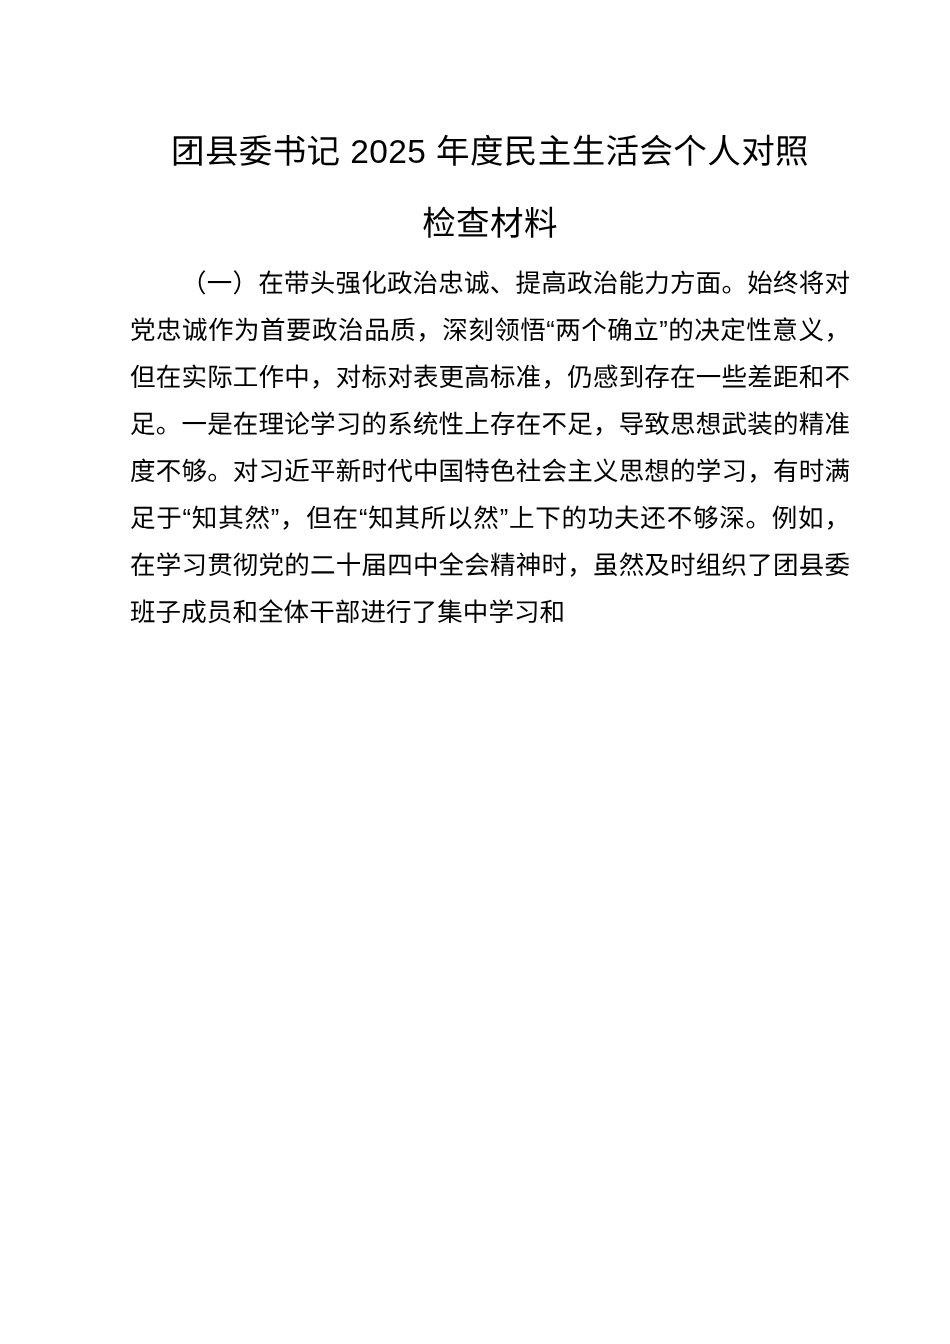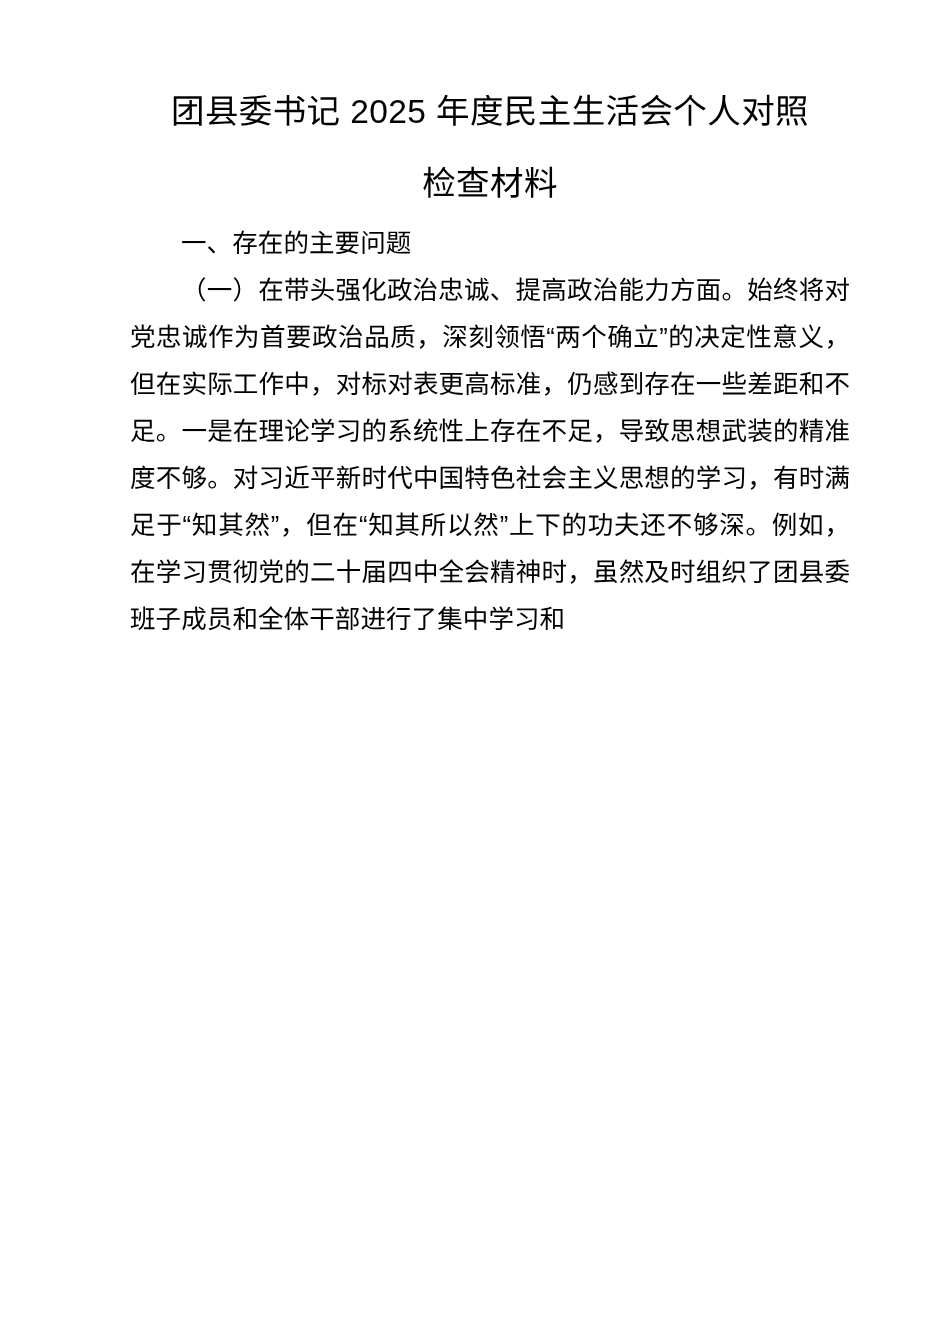--- a/index.html
+++ b/index.html
@@ -23,21 +23,21 @@
     box-sizing: border-box;
   }
   .doc-body {
     position: absolute;
     left: 130px;
     top: 0;
     width: 720px;
   }
   .doc-title {
     margin: 0;
-    padding-top: 76px;
+    padding-top: 116px;
     font-size: 33.5px;
     font-weight: 400;
     line-height: 72px;
     text-align: center;
     letter-spacing: 0.4px;
     white-space: pre-line;
   }
   .para {
     margin: 0;
     font-size: 25.5px;
@@ -62,18 +62,17 @@
 </head>
 <body>
 
 <div class="page">
   <div class="doc-body">
 
     <h1 class="doc-title">团县委书记 2025 年度民主生活会个人对照
 检查材料</h1>
 
 
-    <p class="para heading-para">一、存在的主要问题</p>
 
     <p class="para tail-clip">（一）在带头强化政治忠诚、提高政治能力方面。始终将对党忠诚作为首要政治品质，深刻领悟“两个确立”的决定性意义，但在实际工作中，对标对表更高标准，仍感到存在一些差距和不足。一是在理论学习的系统性上存在不足，导致思想武装的精准度不够。对习近平新时代中国特色社会主义思想的学习，有时满足于“知其然”，但在“知其所以然”上下的功夫还不够深。例如，在学习贯彻党的二十届四中全会精神时，虽然及时组织了团县委班子成员和全体干部进行了集中学习和</p>
 
   </div>
 </div>
 
 </body></html>

